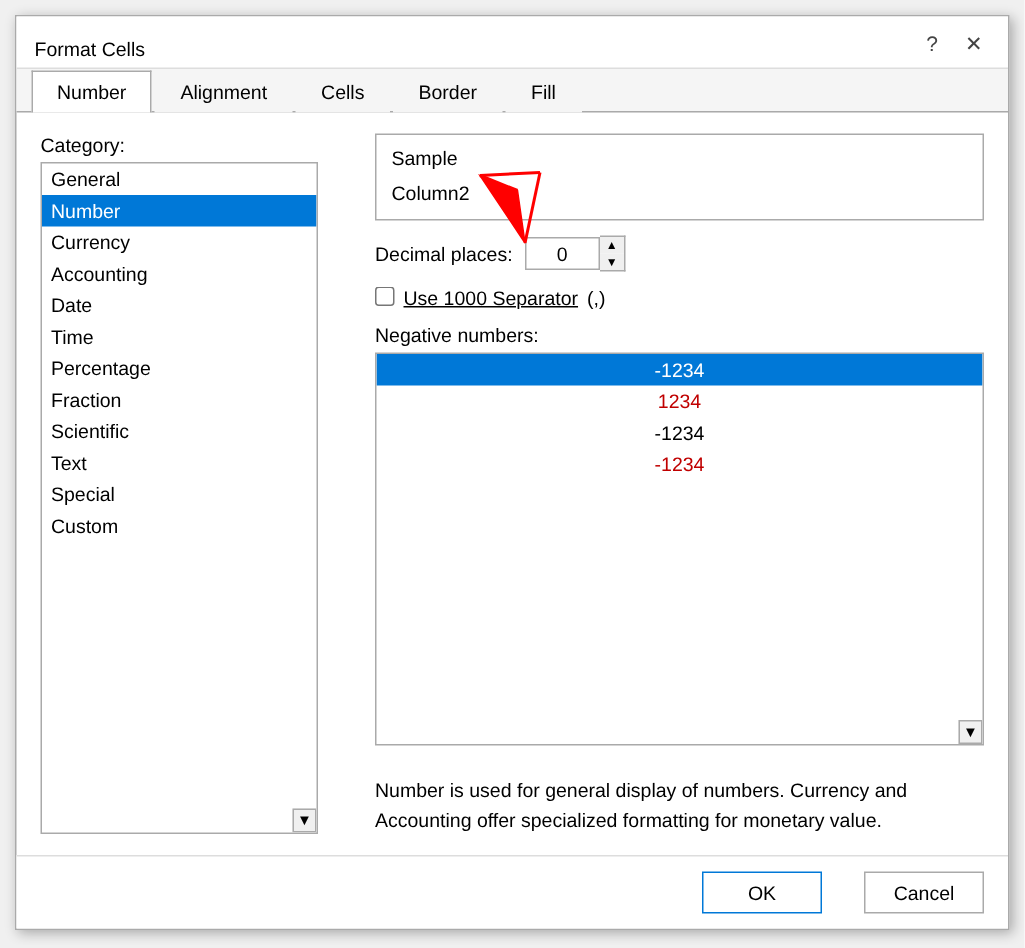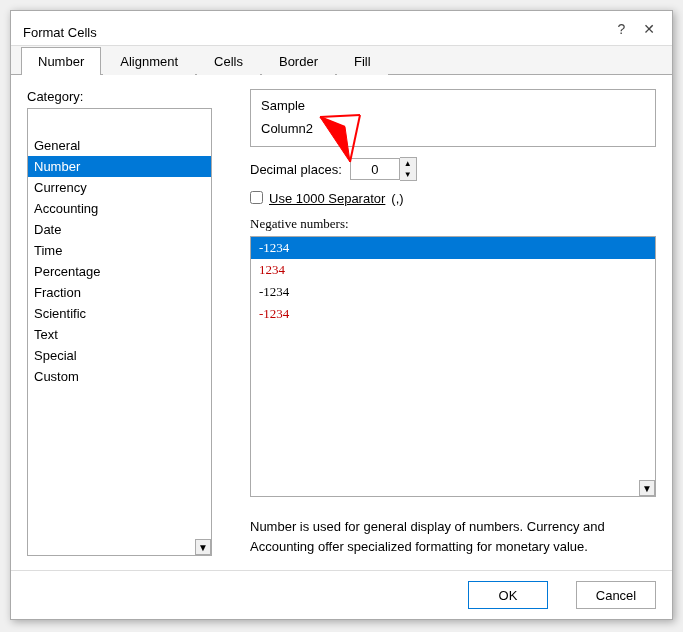--- a/index.html
+++ b/index.html
@@ -114,21 +114,20 @@
       display: flex;
       flex-direction: column;
       overflow: hidden;
       position: relative;
     }
 
     .category-list {
       flex: 1;
       overflow-y: auto;
       list-style: none;
-      margin-top: 26px;
     }
 
     .category-list li {
       padding: 3px 6px;
       cursor: pointer;
       color: #000;
     }
 
     .category-list li.selected {
       background: #0078d7;
@@ -247,20 +246,21 @@
       border: 1px solid #aaa;
       flex: 1;
       min-height: 120px;
       overflow: hidden;
       position: relative;
     }
 
     .negative-list {
       list-style: none;
       height: 100%;
+      text-align: center;
     }
 
     .negative-list li {
       padding: 3px 8px;
       cursor: pointer;
       font-size: 13px;
     }
 
     .negative-list li.selected {
       background: #0078d7;
@@ -409,21 +409,21 @@
             </svg>
           </div>
         </div>
 
         <div class="separator-row">
           <input type="checkbox" class="checkbox" style="">
           <span class="separator-label">Use 1000 Separator</span>
           <span class="separator-paren">(,)</span>
         </div>
 
-        <div style="display:flex;flex-direction:column;flex:1;font-family:Liberation Serif, serif;">
+        <div style="display:flex;flex-direction:column;flex:1;">
           <div class="negative-label">Negative numbers:</div>
           <div class="negative-list-wrapper">
             <ul class="negative-list">
               <li class="selected"><span class="neg-black">-1234</span></li>
               <li><span class="neg-red">1234</span></li>
               <li><span class="neg-black">-1234</span></li>
               <li><span class="neg-red">-1234</span></li>
             </ul>
             <div class="neg-scroll-btn">▼</div>
           </div>

